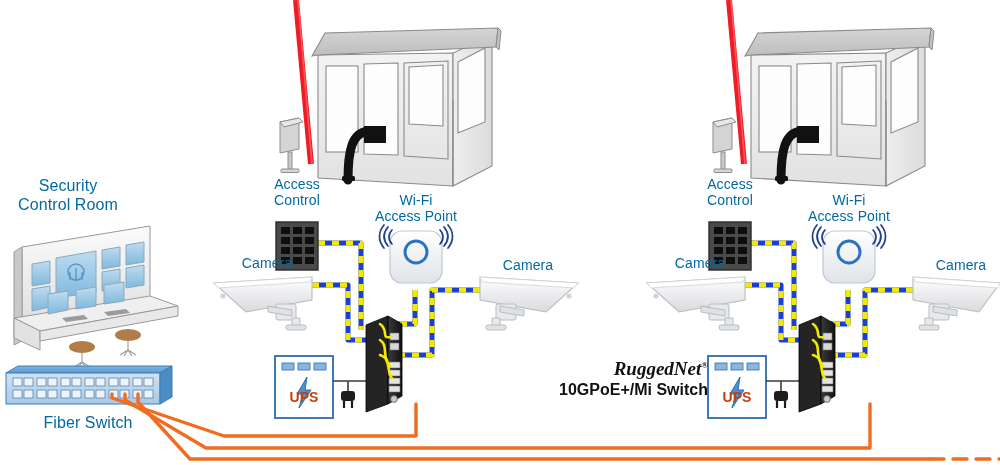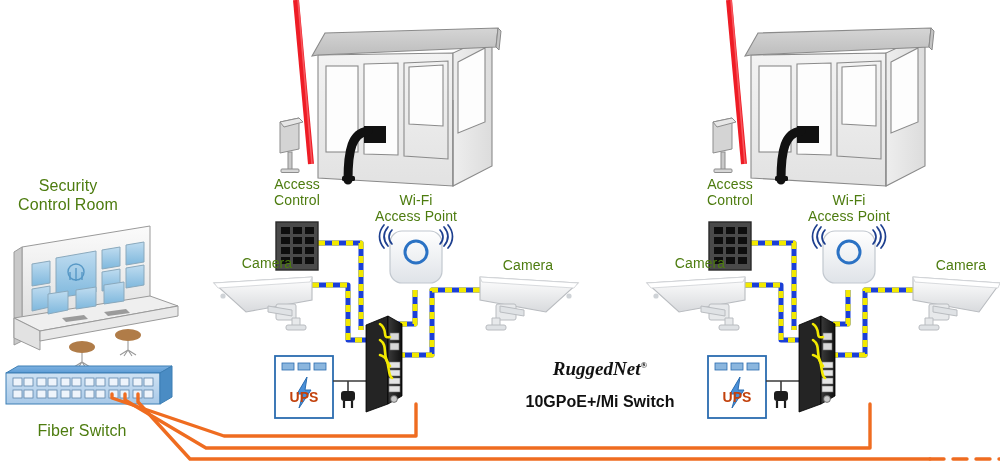--- a/index.html
+++ b/index.html
@@ -1,25 +1,25 @@
 <!DOCTYPE html>
 <html><head>
 <meta charset="utf-8">
 <style>
   html,body{margin:0;padding:0;background:#ffffff;}
   body{width:1000px;height:465px;overflow:hidden;font-family:"Liberation Sans",sans-serif;}
   #stage{position:relative;width:1000px;height:465px;background:#fff;}
   #stage svg.layer{position:absolute;left:0;top:0;width:1000px;height:465px;}
-  .lbl{position:absolute;color:#4d7c0f;font-family:"Liberation Sans",sans-serif;font-size:14px;line-height:16px;text-align:center;white-space:pre-line;letter-spacing:.1px;}
+  .lbl{position:absolute;color:#0369a1;font-family:"Liberation Sans",sans-serif;font-size:14px;line-height:16px;text-align:center;white-space:pre-line;letter-spacing:.1px;}
   .lbl.big{font-size:16px;line-height:19px;}
   .ups-txt{position:absolute;color:#c2410c;font-size:14px;font-weight:700;text-align:center;}
-  .brand{position:absolute;text-align:center;color:#111;}
+  .brand{position:absolute;text-align:right;color:#111;}
   .brand .b1{font-family:"Liberation Serif",serif;font-style:italic;font-weight:700;font-size:19px;}
   .brand .b1 sup{font-size:9px;font-style:normal;vertical-align:super;}
-  .brand .b2{font-family:"Liberation Sans",sans-serif;font-weight:700;font-size:16px;margin-top:13px;}
+  .brand .b2{font-family:"Liberation Sans",sans-serif;font-weight:700;font-size:16px;margin-top:1px;}
 </style>
 </head>
 <body>
 
 <div id="stage">
 
   <svg class="layer" viewBox="0 0 1000 465">
     <defs>
       <linearGradient id="boothWall" x1="0" y1="0" x2="0" y2="1">
         <stop offset="0" stop-color="#f3f3f3"></stop>
@@ -412,21 +412,21 @@
       <rect x="929" y="304" width="20" height="16" rx="2" fill="#e7e9eb" stroke="#b9bcc0" stroke-width="1"></rect>
       <path d="M933 306 L957 310 L957 316 L933 312 Z" fill="#dfe2e5" stroke="#b9bcc0" stroke-width="1"></path>
       <path d="M925 318 L933 318 L933 327 L925 327 Z" fill="#e7e9eb" stroke="#b9bcc0" stroke-width="1"></path>
       <rect x="919" y="325" width="20" height="5" rx="2" fill="#dfe2e5" stroke="#b9bcc0" stroke-width="1"></rect>
     </g>
   </svg>
 
   <div class="lbl big" style="left:0px;top:176px;width:136px;">Security
 Control Room</div>
 
-  <div class="lbl big" style="left:8px;top:413px;width:148px;margin-top:8px;">Fiber Switch</div>
+  <div class="lbl big" style="left:14px;top:413px;width:148px;">Fiber Switch</div>
 
   <div class="lbl" style="left:262px;top:176px;width:70px;">Access
 Control</div>
   <div class="lbl" style="left:370px;top:192px;width:92px;">Wi-Fi
 Access Point</div>
   <div class="lbl" style="left:231px;top:255px;width:72px;">Camera</div>
   <div class="lbl" style="left:492px;top:257px;width:72px;">Camera</div>
   <div class="ups-txt" style="left:275px;top:389px;width:58px;">UPS</div>
 
   <div class="lbl" style="left:695px;top:176px;width:70px;">Access

